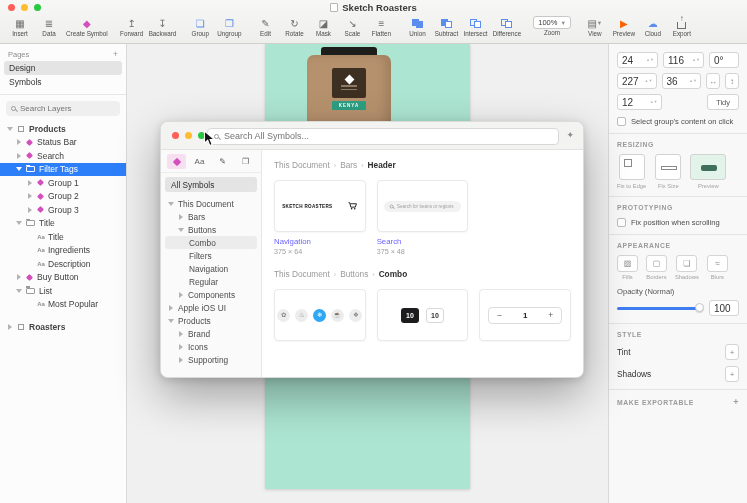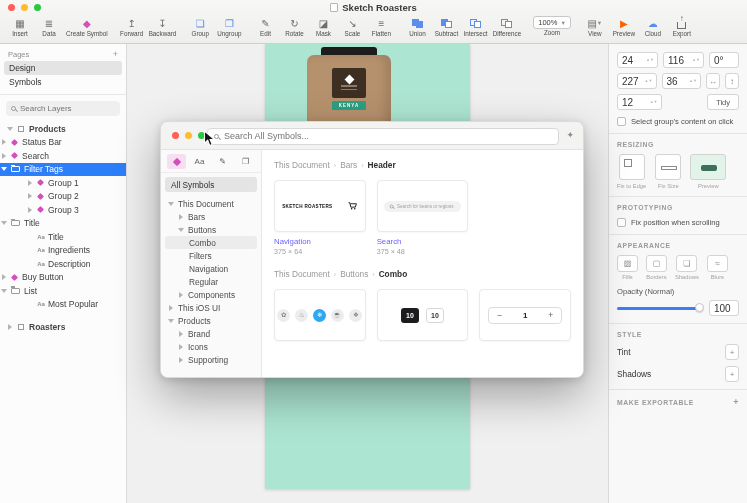--- a/index.html
+++ b/index.html
@@ -45,21 +45,21 @@
   .plus{color:#9a9a9a;font-size:9px;cursor:default;}
   .prow{height:14px;display:flex;align-items:center;margin:0 4px;padding:0 5px;border-radius:3px;font-size:8.5px;color:#333;}
   .prow.sel{background:#e4e4e4;}
   .lsb-div{border-top:1px solid #e6e6e6;margin-top:5px;}
   .searchbox{height:15px;margin:6px 6px;background:#efefef;border-radius:4px;display:flex;align-items:center;gap:4px;padding:0 5px;}
   .searchbox input{flex:1;border:none;outline:none;background:transparent;font-size:8px;color:#555;min-width:0;}
   .mag{width:5px;height:5px;border:1px solid #9a9a9a;border-radius:50%;position:relative;flex:none;}
   .mag::after{content:"";position:absolute;width:3px;height:1px;background:#9a9a9a;transform:rotate(45deg);right:-2.5px;bottom:-1px;}
 
   .lrow{height:13.5px;display:flex;align-items:center;gap:2px;cursor:default;white-space:nowrap;overflow:hidden;}
-  .p0{padding-left:6px;}.p1{}.p2{padding-left:26px;}
+  .p0{padding-left:6px;}.p1{padding-left:15px;}.p2{padding-left:26px;}
   .tri{width:8px;flex:none;display:flex;justify-content:center;}
   .tri i{width:0;height:0;border-style:solid;}
   .tri.c i{border-width:3px 0 3px 4px;border-color:transparent transparent transparent #b3b3b3;}
   .tri.o i{border-width:4px 3px 0 3px;border-color:#b3b3b3 transparent transparent transparent;}
   .d-sym{width:5px;height:5px;background:#d34fbc;transform:rotate(45deg);border-radius:1px;flex:none;margin:0 3px 0 2px;}
   .d-folder{width:9px;height:6px;border:1px solid #9a9a9a;border-radius:1px;position:relative;flex:none;margin:0 2px 0 1px;}
   .d-folder::before{content:"";position:absolute;top:-2.5px;left:-1px;width:4px;height:1.5px;background:#9a9a9a;}
   .d-art{width:6px;height:6px;border:1px solid #9a9a9a;flex:none;margin:0 3px 0 2px;}
   .d-text{font-size:6px;color:#8e8e8e;flex:none;width:10px;text-align:center;font-weight:700;}
   .llabel{overflow:hidden;text-overflow:ellipsis;}
@@ -610,21 +610,21 @@
           <div class="wrow wp1">
               <span class="tri c">
                 <i></i>
               </span>
               <span>Components</span>
             </div>
           <div class="wrow wp0">
               <span class="tri c">
                 <i></i>
               </span>
-              <span>This iOS UI</span>
+              <span>Apple iOS UI</span>
             </div>
           <div class="wrow wp0">
               <span class="tri o">
                 <i></i>
               </span>
               <span>Products</span>
             </div>
           <div class="wrow wp1">
               <span class="tri c">
                 <i></i>

